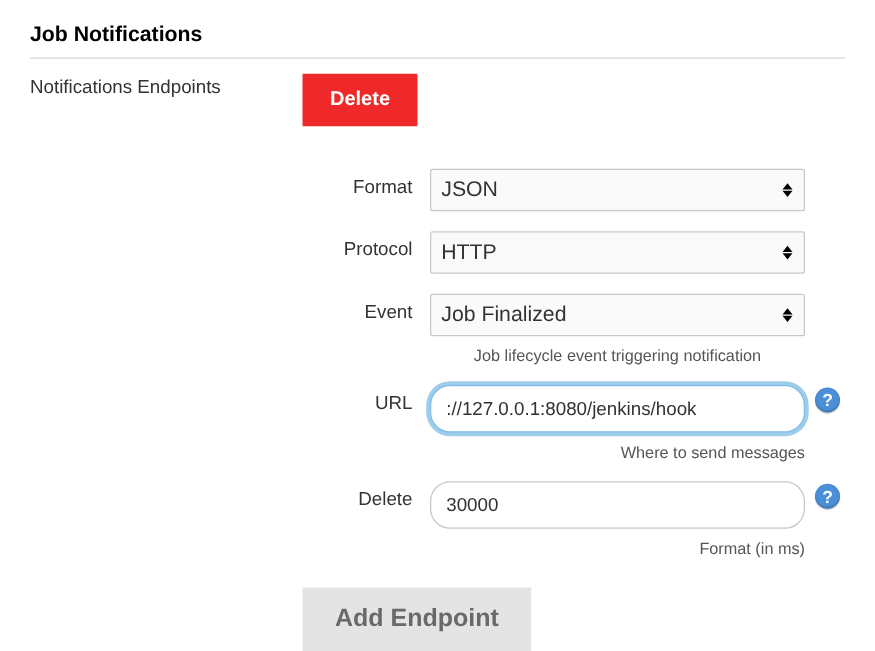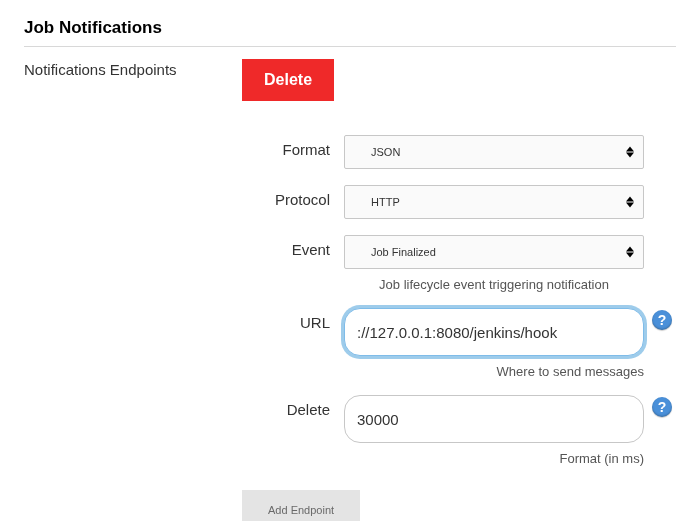--- a/index.html
+++ b/index.html
@@ -71,24 +71,24 @@
     }
     .select-wrap {
       position: relative;
       width: 300px;
     }
     .select-box {
       width: 100%;
       height: 34px;
       border: 1px solid #c7c7c7;
       background: #fafafa;
-      padding: 0 28px 0 26px;
+      padding: 0 28px 0 8px;
       display: flex;
       align-items: center;
-      font-size: 11px;
+      font-size: 17px;
       color: #333;
       cursor: pointer;
       border-radius: 2px;
     }
     .select-caret {
       position: absolute;
       right: 10px;
       top: 50%;
       transform: translateY(-50%);
       display: flex;
@@ -116,21 +116,21 @@
     .hint-center {
       text-align: right;
       width: 300px;
     }
     .hint-left {
       text-align: center;
       width: 300px;
     }
     .text-input {
       width: 300px;
-      height: 48px;
+      height: 38px;
       border: 1px solid #c7c7c7;
       padding: 0 12px;
       font-size: 15px;
       color: #333;
       border-radius: 16px;
       outline: none;
     }
     .text-input.focused {
       border: 1px solid #7fbce9;
       box-shadow: 0 0 0 3px rgba(94,170,222,0.6);
@@ -152,22 +152,22 @@
       cursor: pointer;
       box-shadow: inset 0 -1px 2px rgba(0,0,0,0.25), 0 1px 1px rgba(0,0,0,0.2);
     }
     .add-row {
       margin-top: 24px;
       margin-left: 218px;
     }
     .add-btn {
       background: #e4e4e4;
       color: #696969;
-      font-weight: normal;
-      font-size: 11px;
+      font-weight: bold;
+      font-size: 20px;
       border: none;
       padding: 14px 26px;
       cursor: pointer;
     }
   </style>
 </head>
 <body>
 
 <div class="section-title">Job Notifications</div>
 <hr class="hr">

